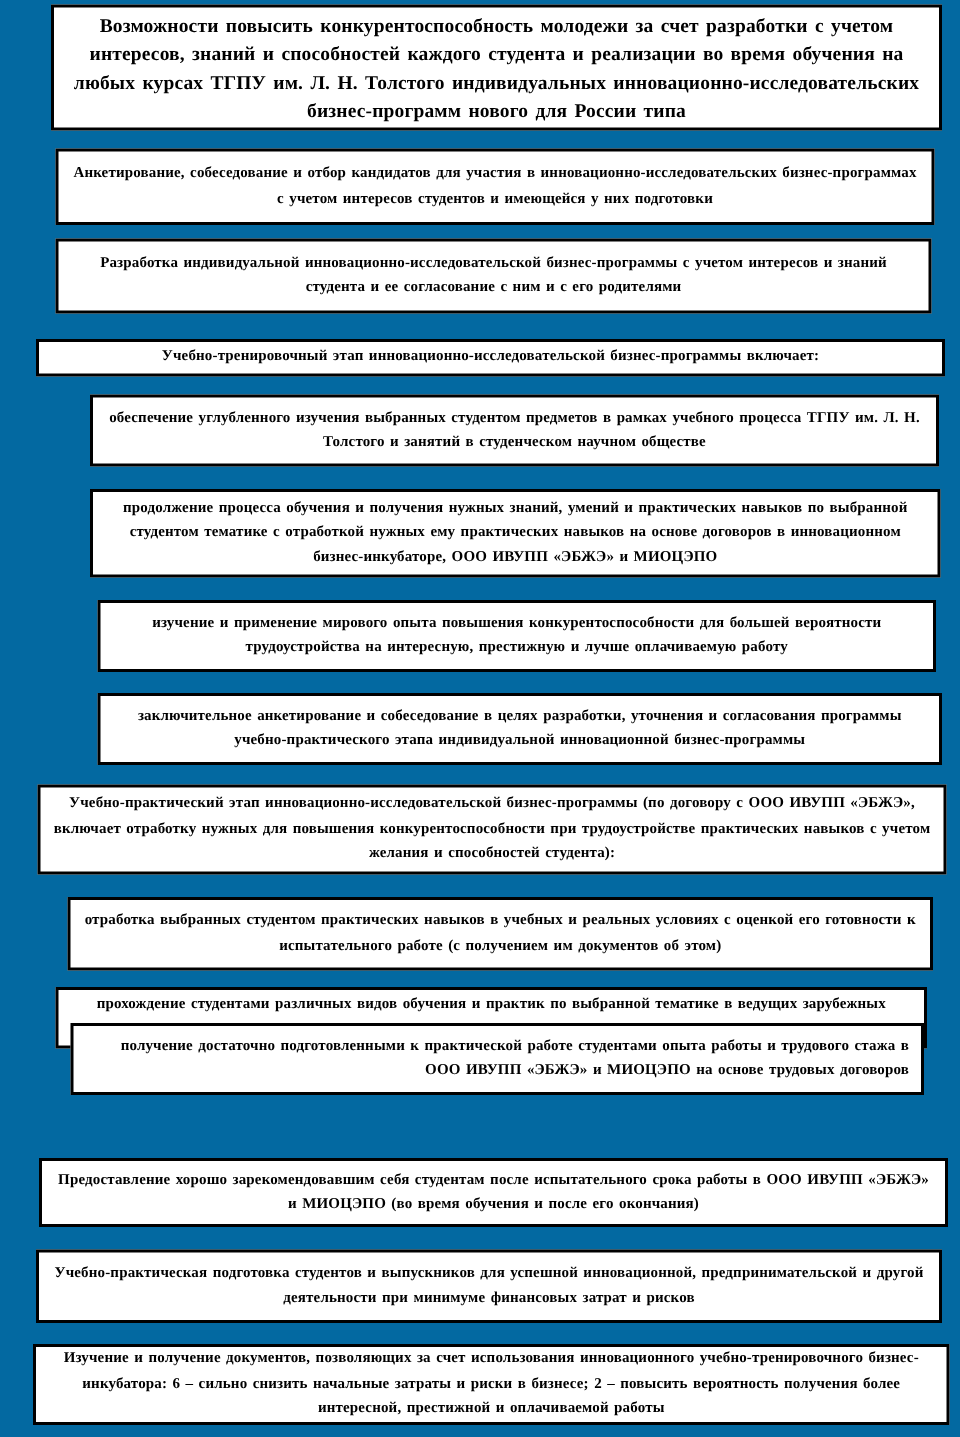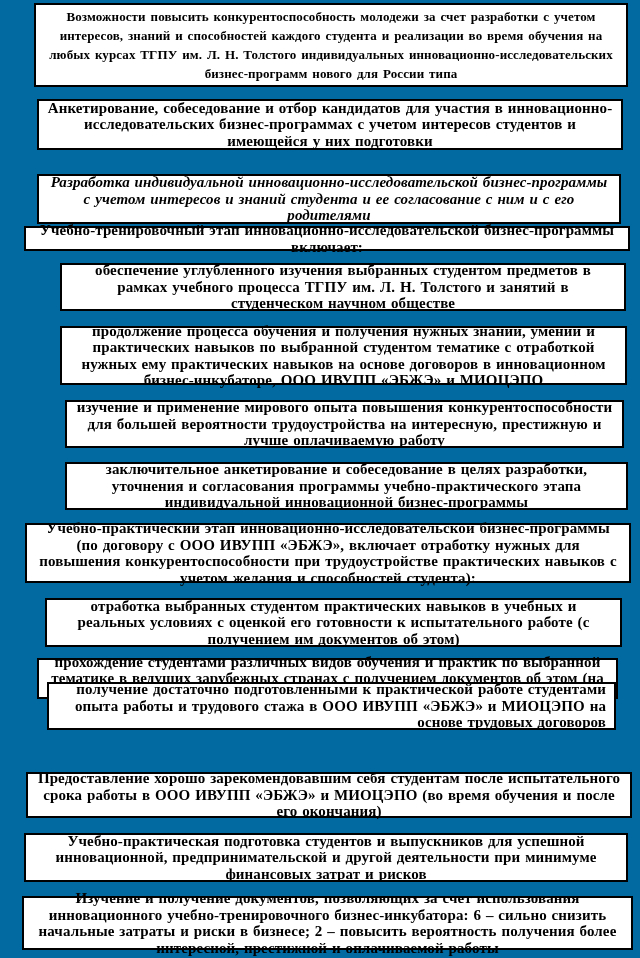--- a/index.html
+++ b/index.html
@@ -21,34 +21,34 @@
     background: #ffffff;
     border: 2px solid #000000;
     color: #000000;
     font-weight: bold;
     text-align: center;
     display: flex;
     align-items: center;
     justify-content: center;
     padding: 2px 8px;
     line-height: 16.5px;
-    font-size: 15px;
+    font-size: 10px;
     word-spacing: 1px;
     letter-spacing: 0.1px;
   }
   .box .txt { width: 100%; }
   .title-box {
     font-size: 13px;
     line-height: 19px;
     word-spacing: 1.5px;
   }
   
   .b1  { left: 34px;  top: 3px;   width: 594px; height: 84px; }
   .b2  { left: 37px;  top: 99px;  width: 586px; height: 51px; }
-  .b3  { left: 37px;  top: 174px; width: 584px; height: 50px; font-style: italic; }
+  .b3  { left: 37px;  top: 159px; width: 584px; height: 50px; }
   .b4  { left: 24px;  top: 226px; width: 606px; height: 25px; }
   .b5  { left: 60px;  top: 263px; width: 566px; height: 48px; }
   .b6  { left: 60px;  top: 326px; width: 567px; height: 59px; }
   .b7  { left: 65px;  top: 400px; width: 559px; height: 48px; }
   .b8  { left: 65px;  top: 462px; width: 563px; height: 48px; }
   .b9  { left: 25px;  top: 523px; width: 606px; height: 60px; }
   .b10 { left: 45px;  top: 598px; width: 577px; height: 49px; }
   .b11 { left: 37px;  top: 658px; width: 581px; height: 41px; }
   .b12 { left: 47px;  top: 682px; width: 569px; height: 48px; text-align: right; }
   .b13 { left: 26px;  top: 772px; width: 606px; height: 46px; }

